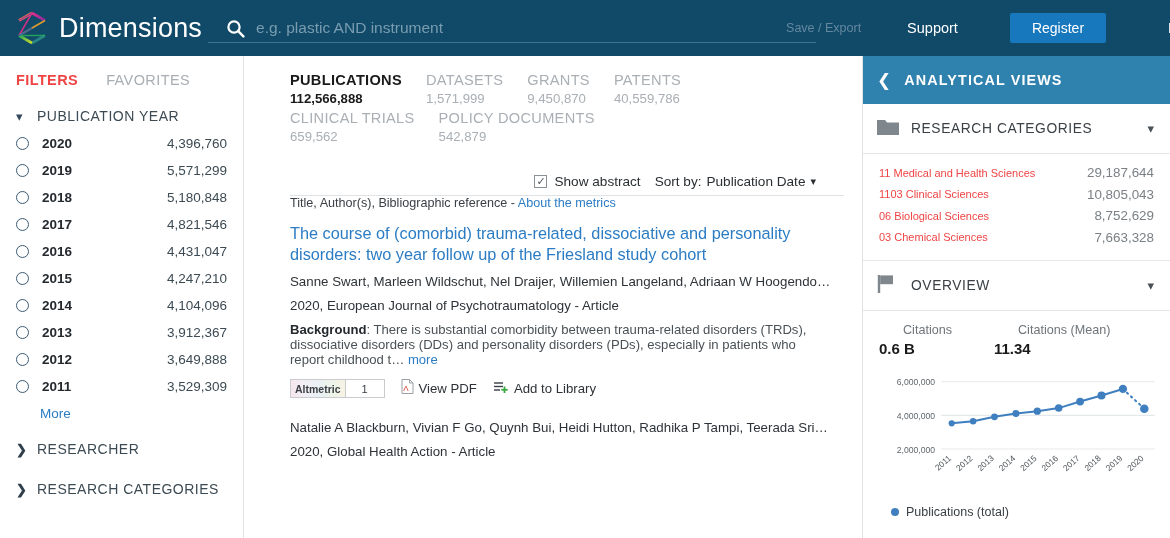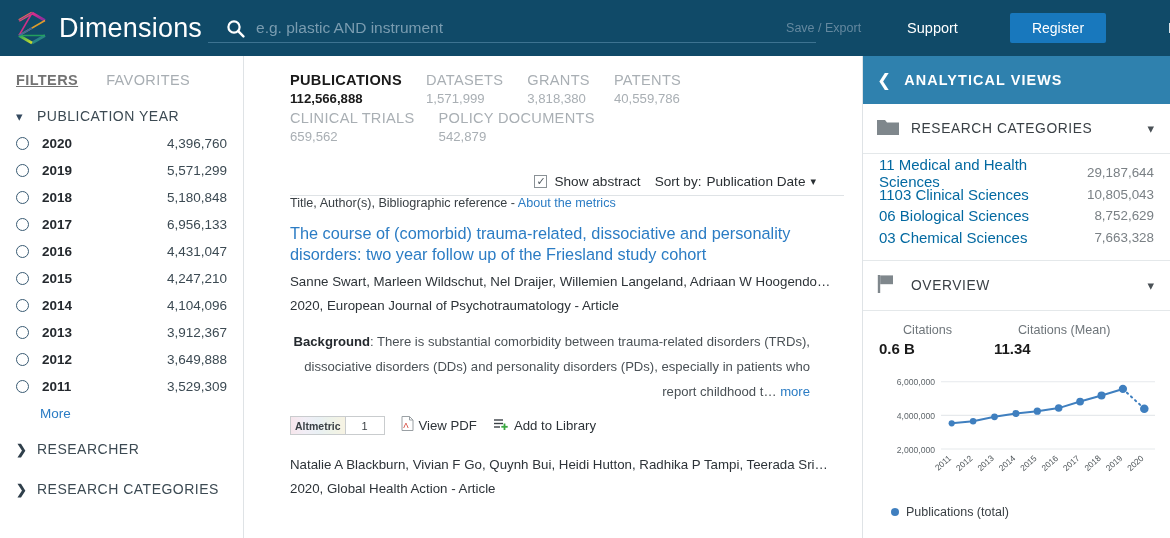--- a/index.html
+++ b/index.html
@@ -55,21 +55,21 @@
   .shell { display: flex; height: 482px; width: 1170px; }
 
   
   .sidebar {
     width: 244px; flex: 0 0 244px; background: #ffffff;
     border-right: 1px solid #dfe3e6; padding: 0 14px;
     overflow: hidden;
   }
   .side-tabs { display: flex; align-items: center; padding: 16px 2px 12px 2px; gap: 28px; }
   .side-tab { font-size: 14.5px; letter-spacing: .4px; cursor: pointer; }
-  .side-tab.active { color: #737373; font-weight: bold; text-decoration: underline; }
+  .side-tab.active { color: #ef4444; font-weight: bold; }
   .side-tab.inactive { color: #a8aeb3; }
   .facet-head {
     display: flex; align-items: center; gap: 9px;
     padding: 8px 2px 6px 2px; cursor: pointer;
   }
   .facet-head .chev { color: #34495e; font-size: 13px; width: 12px; display:inline-block;}
   .facet-title { font-size: 14px; color: #3c4a53; letter-spacing: .5px; }
   .facet-row {
     display: flex; align-items: center;
     padding: 3px 2px; height: 27px; cursor: pointer;
@@ -122,22 +122,22 @@
   .pub-title {
     color: #2b7cc4; font-size: 16.3px; line-height: 21px;
     margin-top: 13px; max-width: 540px; cursor: pointer;
   }
   .pub-authors {
     font-size: 13.3px; color: #2d3338; margin-top: 9px; max-width: 545px;
     white-space: nowrap; overflow: hidden; text-overflow: ellipsis;
   }
   .pub-meta { font-size: 13.3px; color: #2d3338; margin-top: 9px; }
   .pub-abs {
-    font-size: 13.1px; color: #4a5156; line-height: 25px;
-    margin-top: 16px; max-width: 520px; text-align: right;
+    font-size: 13.1px; color: #4a5156; line-height: 15px;
+    margin-top: 9px; max-width: 520px;
   }
   .pub-abs b { color: #24292e; }
   .pub-abs .more { color: #2b7cc4; cursor: pointer; }
   .pub-actions { display: flex; align-items: center; gap: 16px; margin-top: 12px; }
   .altmetric-badge { display: flex; align-items: stretch; height: 19px; }
   .am-left {
     border: 1px solid #c9ccce; border-right: none;
     font-size: 10.5px; font-weight: bold; color: #3a4045;
     padding: 0 4px; display: flex; align-items: center;
     background: linear-gradient(90deg,#f7e6ec,#f2eef6,#e9f0f4,#eef3e9,#f7f3e3);
@@ -163,21 +163,21 @@
   .rp-title { color: #ffffff; font-size: 14.4px; font-weight: bold; letter-spacing: 1.1px; }
   .rp-section {
     display: flex; align-items: center; height: 50px; padding: 0 16px 0 14px;
     border-bottom: 1px solid #e4e8ea; cursor: pointer;
   }
   .rp-sec-icon { width: 34px; flex: 0 0 34px; color: #7f878c; }
   .rp-sec-title { font-size: 13.8px; color: #3a4045; letter-spacing: .6px; }
   .rp-sec-caret { margin-left: auto; color: #4a5156; font-size: 13px; }
   .rp-list { padding: 8px 16px 12px 16px; border-bottom: 1px solid #e4e8ea; }
   .rp-row { display: flex; align-items: center; height: 21.5px; }
-  .rp-row .lbl { color: #0369a1; font-size: 15px; cursor: pointer; }
+  .rp-row .lbl { color: #ef4444; font-size: 11px; cursor: pointer; }
   .rp-row .val { margin-left: auto; font-size: 13.4px; color: #7a8085; }
 
   .ov-stats { display: flex; padding: 12px 16px 4px 16px; }
   .ov-stat { margin-right: 42px; }
   .ov-stat .k { font-size: 12.6px; color: #6e757a; margin-left: 24px; }
   .ov-stat .v { font-size: 15px; font-weight: bold; color: #1a1a1a; margin-top: 3px; }
 
   .chart-wrap { padding: 6px 10px 0 10px; position: relative; height: 140px; }
   .legend { display: flex; align-items: center; gap: 7px; padding: 4px 0 0 28px; }
   .legend-dot { width: 8px; height: 8px; border-radius: 50%; background: #3f7fbf; }
@@ -279,21 +279,21 @@
         <span class="facet-count">5,571,299</span>
       </div>
       <div class="facet-row">
         <span class="radio"></span>
         <span class="facet-label">2018</span>
         <span class="facet-count">5,180,848</span>
       </div>
       <div class="facet-row">
         <span class="radio"></span>
         <span class="facet-label">2017</span>
-        <span class="facet-count">6,956,133</span>
+        <span class="facet-count">4,821,546</span>
       </div>
       <div class="facet-row">
         <span class="radio"></span>
         <span class="facet-label">2016</span>
         <span class="facet-count">4,431,047</span>
       </div>
       <div class="facet-row">
         <span class="radio"></span>
         <span class="facet-label">2015</span>
         <span class="facet-count">4,247,210</span>
@@ -339,21 +339,21 @@
       <div class="res-tab active">
         <span class="rt-name">PUBLICATIONS</span>
         <span class="rt-num">112,566,888</span>
       </div>
       <div class="res-tab">
         <span class="rt-name">DATASETS</span>
         <span class="rt-num">1,571,999</span>
       </div>
       <div class="res-tab">
         <span class="rt-name">GRANTS</span>
-        <span class="rt-num">3,818,380</span>
+        <span class="rt-num">9,450,870</span>
       </div>
       <div class="res-tab">
         <span class="rt-name">PATENTS</span>
         <span class="rt-num">40,559,786</span>
       </div>
       <div class="res-tab">
         <span class="rt-name">CLINICAL TRIALS</span>
         <span class="rt-num">659,562</span>
       </div>
       <div class="res-tab">

